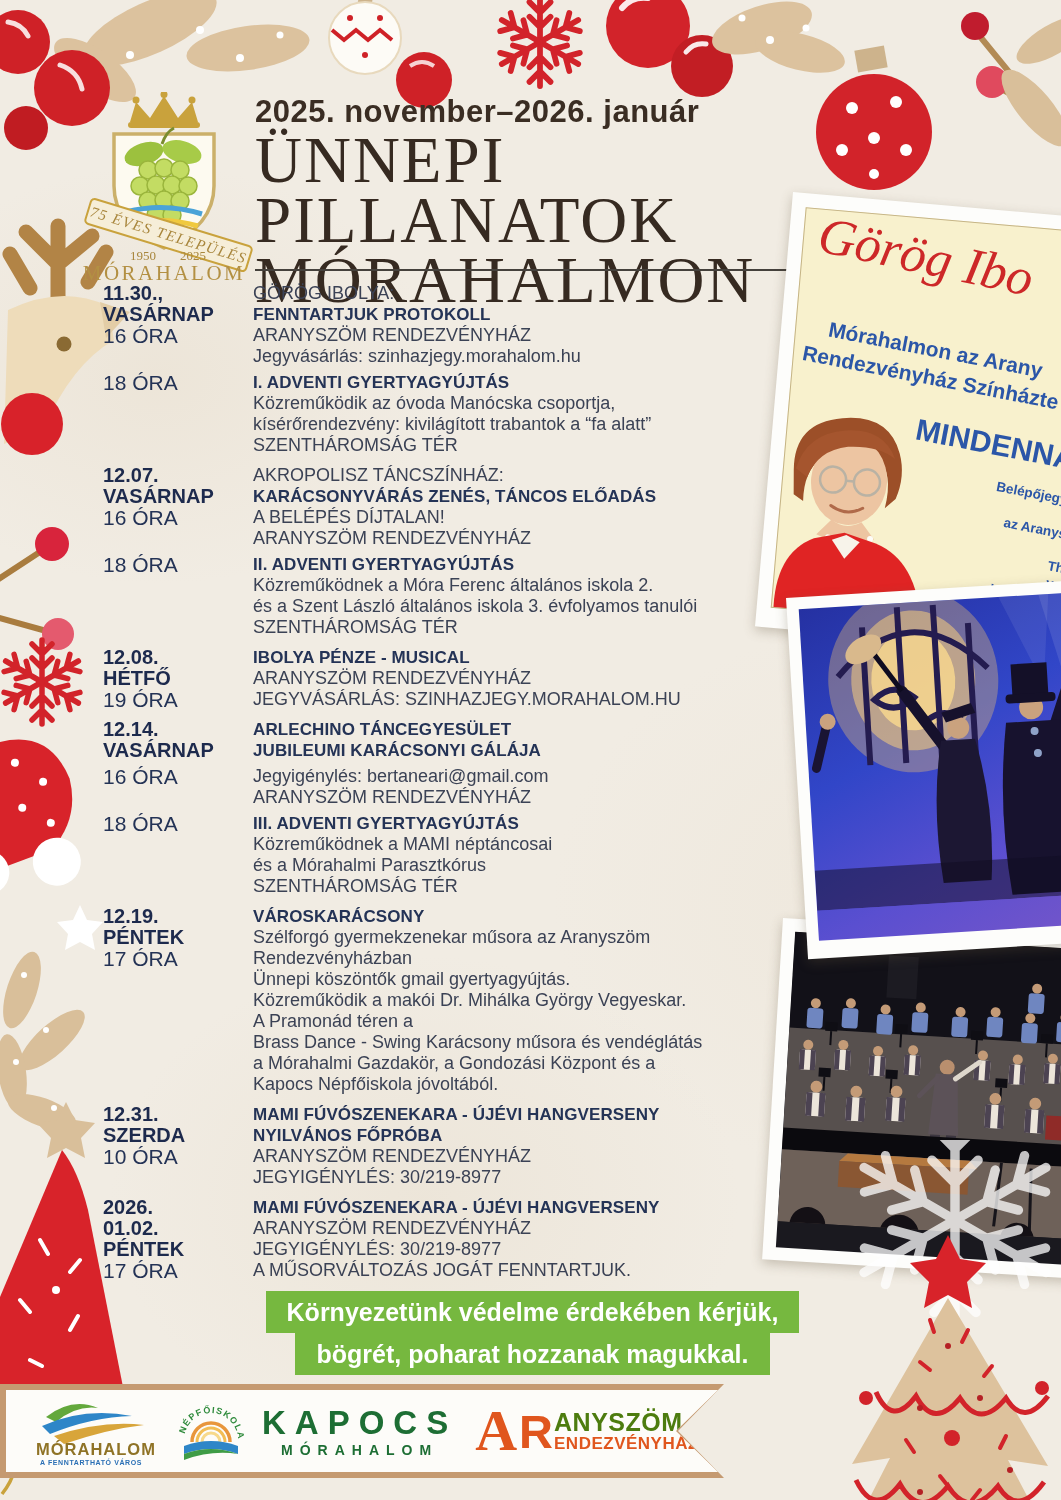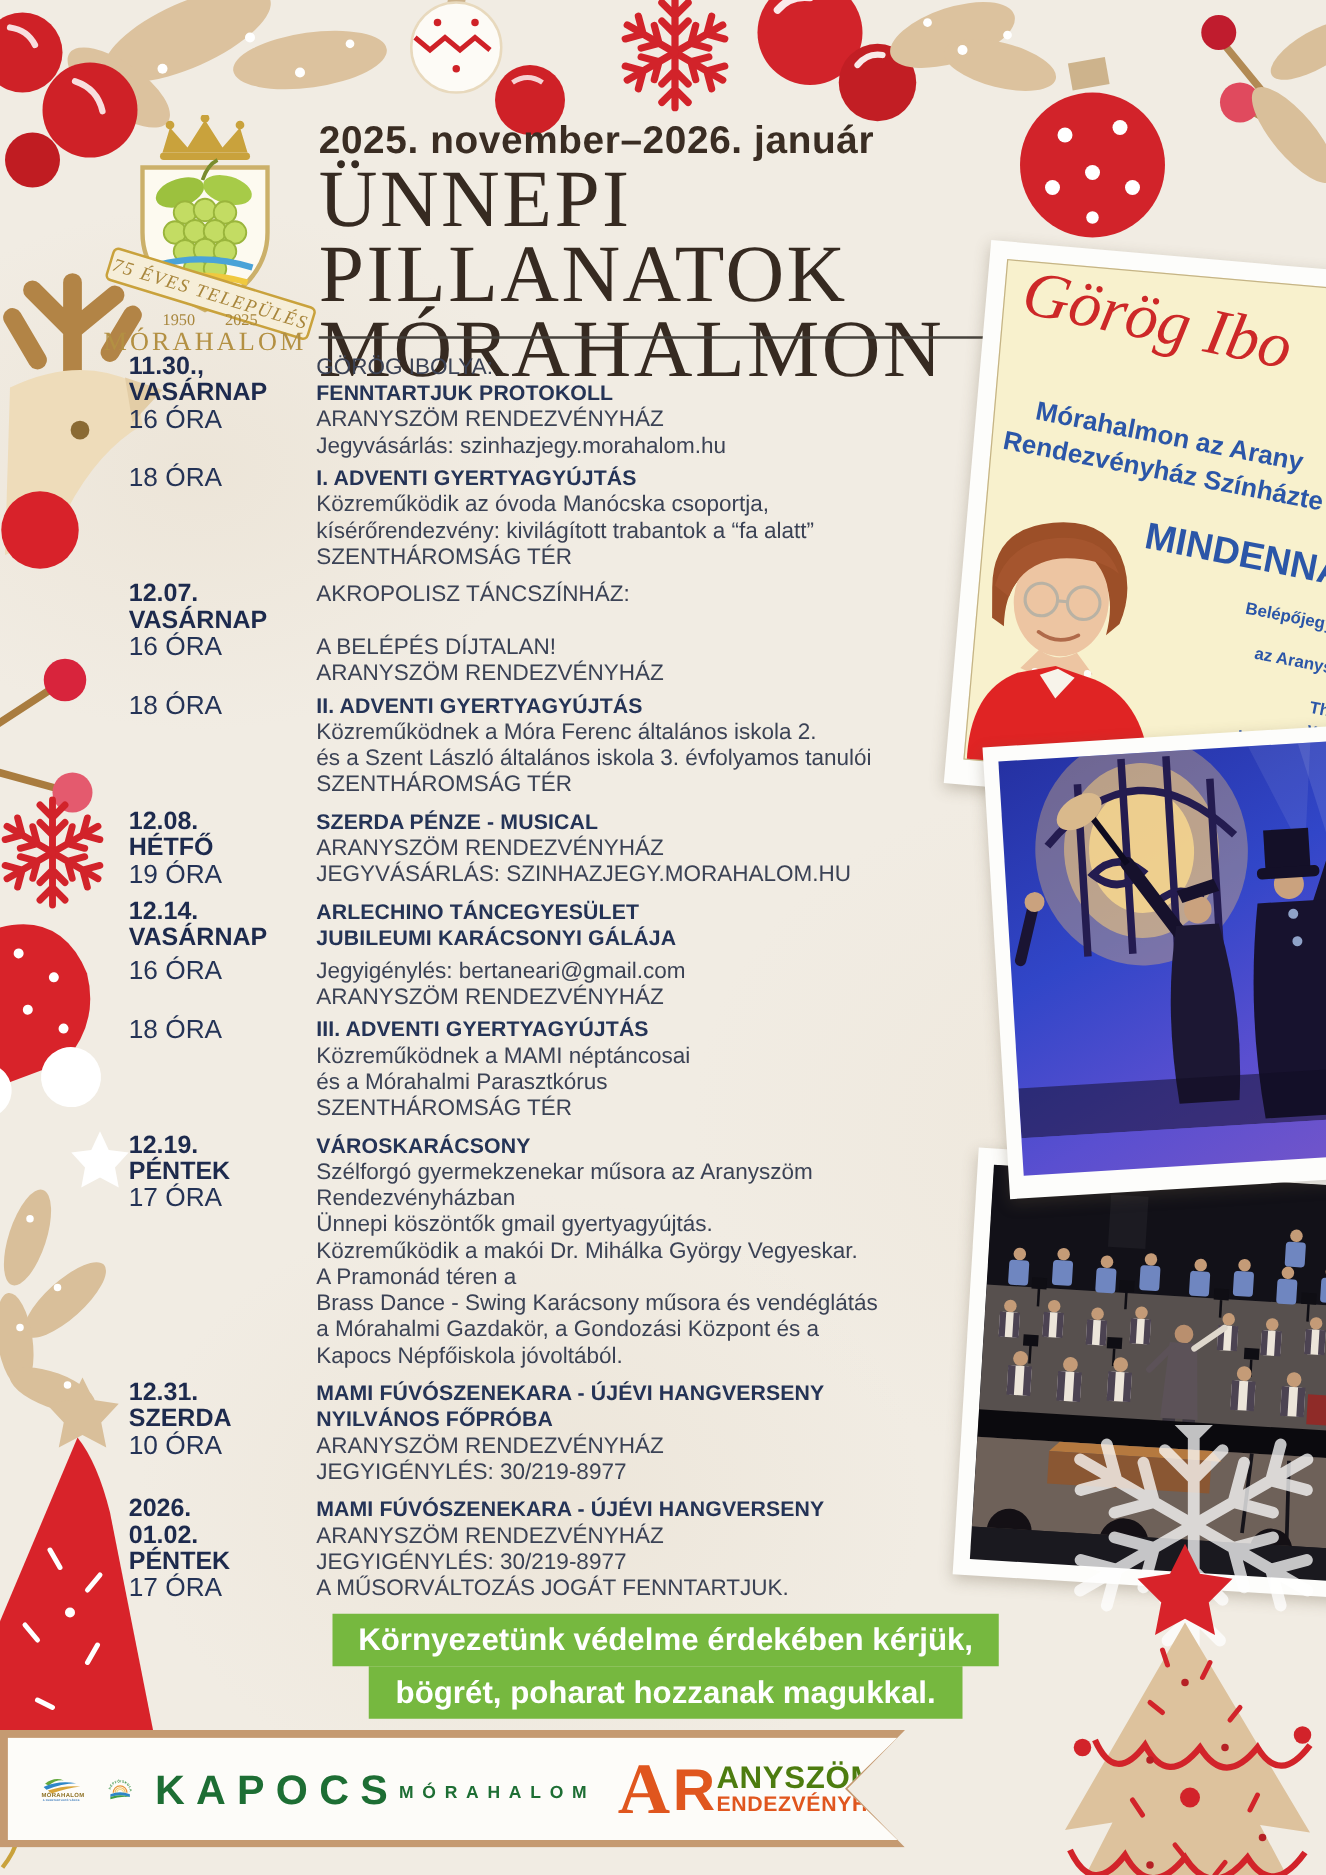--- a/index.html
+++ b/index.html
@@ -44,21 +44,21 @@
     background:linear-gradient(155deg,#2531a2 0%,#3146c8 38%,#5a4fd0 68%,#7a57c8 100%);}
   #p3{left:783px;top:918px;width:356px;height:316px;transform:rotate(3.5deg);transform-origin:top left;padding:13px;z-index:2;}
   #p3 .photo3{position:relative;width:100%;height:100%;overflow:hidden;background:#1a191f;}
   
   #footer{left:0;top:1384px;width:724px;height:94px;z-index:5;}
   .ribbon-outer{position:absolute;inset:0;background:#c59a71;
     clip-path:polygon(0 0,100% 0,calc(100% - 46px) 50%,100% 100%,0 100%);}
   .ribbon-inner{position:absolute;inset:6px;background:#fdfcf9;
     clip-path:polygon(0 0,100% 0,calc(100% - 42px) 50%,100% 100%,0 100%);
     display:flex;align-items:center;gap:18px;padding-left:26px;box-sizing:border-box;}
-  .kapocs-col{display:flex;flex-direction:row;align-items:center;line-height:1;}
+  .kapocs-col{display:flex;flex-direction:column;align-items:center;line-height:1;}
   .kapocs-main{font-weight:700;font-size:33px;letter-spacing:9px;color:#1d6e34;}
   .kapocs-sub{font-weight:700;font-size:14px;letter-spacing:7px;color:#1d6e34;margin-top:4px;}
   .ar-wrap{display:flex;align-items:center;line-height:1;}
   .ar-big{font-weight:700;font-size:58px;color:#e0561e;font-family:"Liberation Serif",serif;}
   .ar-r{font-weight:700;font-size:47px;color:#e0561e;margin-left:2px;}
   .ar-col{display:flex;flex-direction:column;margin-left:1px;}
   .ar-top{font-weight:700;font-size:25px;color:#4d7c0f;letter-spacing:.5px;}
   .ar-bottom{font-weight:700;font-size:17px;color:#e0561e;letter-spacing:.5px;}
 </style>
 </head>
@@ -287,20 +287,21 @@
           <div class="cr rs-r">SZENTHÁROMSÁG TÉR</div>
         </div>
       </div>
       <div class="event">
         <div class="row">
           <div class="cl ls-d">12.07.</div>
           <div class="cr rs-r">AKROPOLISZ TÁNCSZÍNHÁZ:</div>
         </div>
         <div class="row">
           <div class="cl ls-d">VASÁRNAP</div>
+          <div class="cr rs-b">KARÁCSONYVÁRÁS ZENÉS, TÁNCOS ELŐADÁS</div>
         </div>
         <div class="row">
           <div class="cl ls-t">16 ÓRA</div>
           <div class="cr rs-r">A BELÉPÉS DÍJTALAN!</div>
         </div>
         <div class="row">
           <div class="cl"></div>
           <div class="cr rs-r">ARANYSZÖM RENDEZVÉNYHÁZ</div>
         </div>
         <div class="row gap">
@@ -316,21 +317,21 @@
           <div class="cr rs-r">és a Szent László általános iskola 3. évfolyamos tanulói</div>
         </div>
         <div class="row">
           <div class="cl"></div>
           <div class="cr rs-r">SZENTHÁROMSÁG TÉR</div>
         </div>
       </div>
       <div class="event">
         <div class="row">
           <div class="cl ls-d">12.08.</div>
-          <div class="cr rs-b">SZERDA PÉNZE - MUSICAL</div>
+          <div class="cr rs-b">IBOLYA PÉNZE - MUSICAL</div>
         </div>
         <div class="row">
           <div class="cl ls-d">HÉTFŐ</div>
           <div class="cr rs-r">ARANYSZÖM RENDEZVÉNYHÁZ</div>
         </div>
         <div class="row">
           <div class="cl ls-t">19 ÓRA</div>
           <div class="cr rs-r">JEGYVÁSÁRLÁS: SZINHAZJEGY.MORAHALOM.HU</div>
         </div>
       </div>

